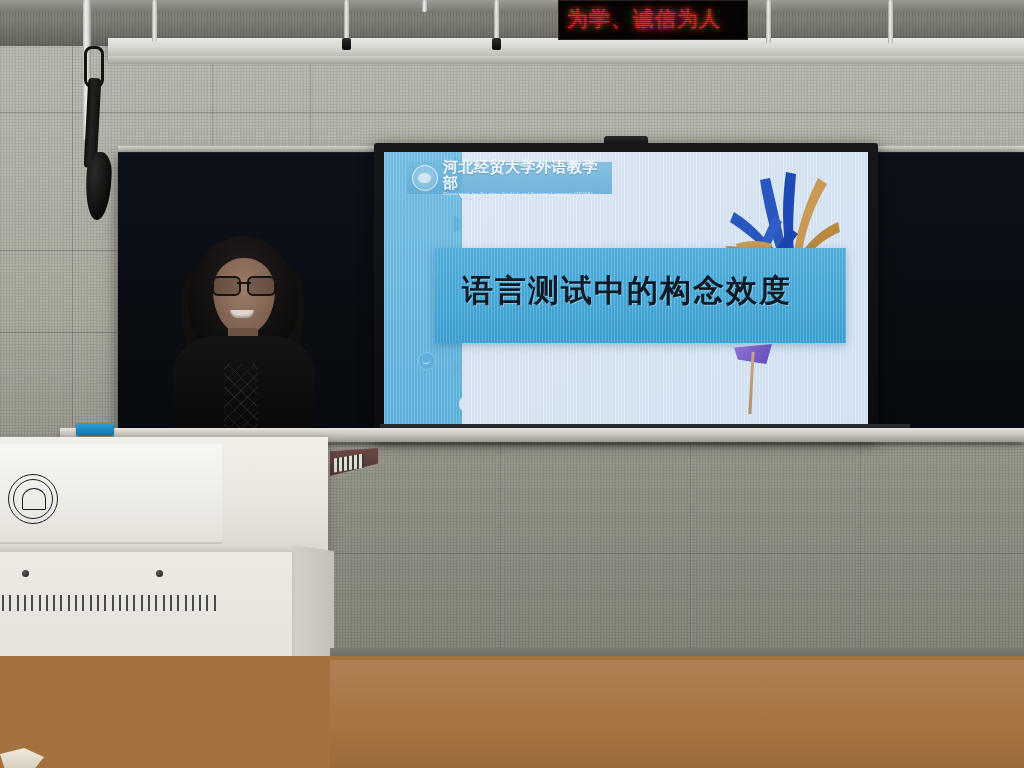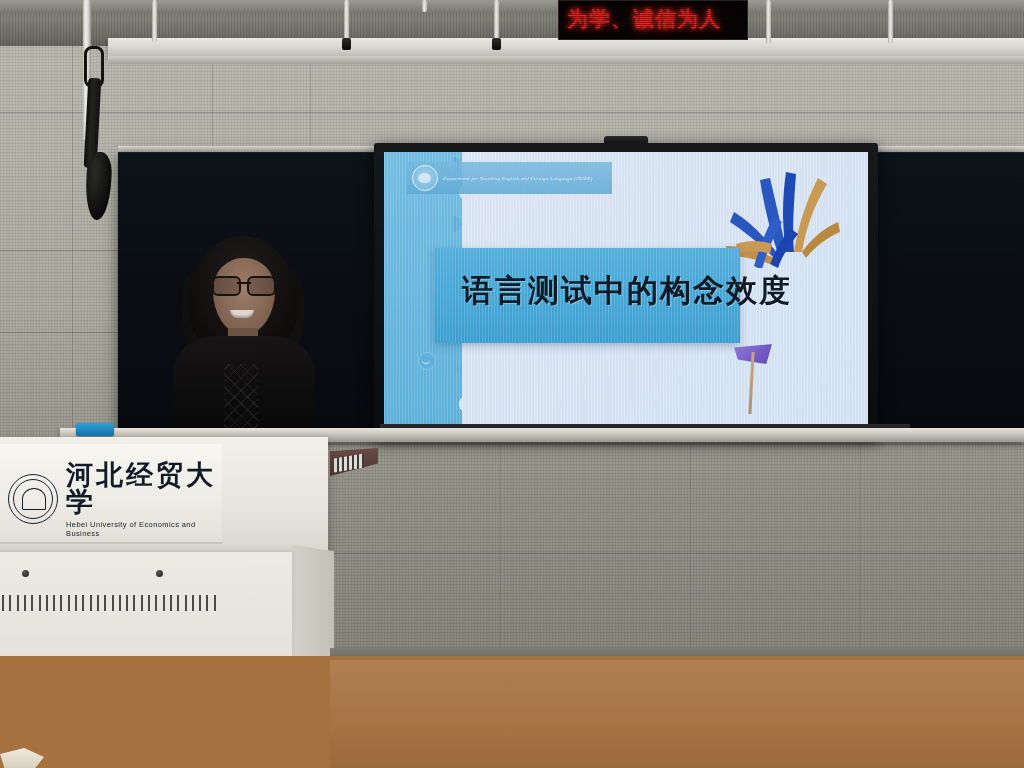--- a/index.html
+++ b/index.html
@@ -248,21 +248,21 @@
     font-family: "DejaVu Sans", sans-serif;
     font-size: 15px; font-weight: bold; color: #f4fafe;
     letter-spacing: 0.5px; line-height: 1.05;
     text-shadow: 0 1px 1px rgba(0,0,0,0.18);
   }
   .logo-en {
     font-size: 5px; color: #e2f0fa; letter-spacing: 0.3px;
     font-family: "Liberation Serif", serif; font-style: italic;
   }
   .title-plate {
-    position: absolute; left: 50px; top: 96px; width: 306px; height: 95px;
+    position: absolute; left: 50px; top: 96px; width: 412px; height: 95px;
     background: linear-gradient(180deg,#57b4e2 0%, #4aaede 50%, #3fa4d8 100%);
     box-shadow: 0 3px 8px rgba(30,80,120,0.30);
   }
   .title-plate::before {
     content:""; position:absolute; inset:0;
     background: repeating-linear-gradient(90deg, rgba(255,255,255,0.13) 0 1px, rgba(0,0,0,0.05) 1px 3px);
   }
   .slide-title {
     position: absolute; left: 0; top: 22px; width: 386px; text-align: center;
     font-family: "DejaVu Sans", sans-serif;
@@ -459,20 +459,21 @@
   <div class="screen-cam"></div>
   <div class="screen-bezel"></div>
 
   <div class="slide">
     <div class="slide-band-left"></div>
     <div class="slide-texture"></div>
 
     <div class="slide-logo">
       <div class="logo-mark"></div>
       <div>
+        <div class="logo-cn">河北经贸大学外语教学部</div>
         <div class="logo-en">Department for Teaching English and Foreign Language (HUEB)</div>
       </div>
     </div>
 
     <svg width="120" height="110" style="position:absolute;left:336px;top:6px;">
       <g>
         <path d="M58 96 C 50 72, 44 48, 40 22 L 50 20 C 56 46, 62 70, 66 94 Z" fill="#2a56c0"></path>
         <path d="M66 94 C 62 68, 62 42, 66 14 L 76 16 C 74 44, 72 70, 74 94 Z" fill="#1f49b4"></path>
         <path d="M74 94 C 78 68, 86 44, 98 20 L 107 26 C 94 48, 86 70, 82 94 Z" fill="#c89a54"></path>
         <path d="M58 96 C 44 78, 30 64, 14 54 L 10 64 C 28 76, 42 88, 54 100 Z" fill="#2a56c0"></path>
@@ -507,24 +508,20 @@
   <div class="eraser"></div>
 
   <div class="podium-side"></div>
   <div class="podium-recess"></div>
   <div class="podium-slats"></div>
   <div class="podium-top"></div>
   <div class="podium-plate"></div>
 
   <div class="podium-logo-wrap">
     <div class="podium-seal"></div>
-    <div>
-      <div class="podium-cn">河北经贸大学</div>
-      <div class="podium-en">Hebei University of Economics and Business</div>
-    </div>
   </div>
 
   <div class="podium-body-right"></div>
   <div class="podium-body"></div>
   <div class="podium-seam"></div>
   <div class="knob" style="left:22px;  top:570px;"></div>
   <div class="knob" style="left:156px; top:570px;"></div>
 
   <div class="baseboard"></div>
   <div class="floor"></div>

